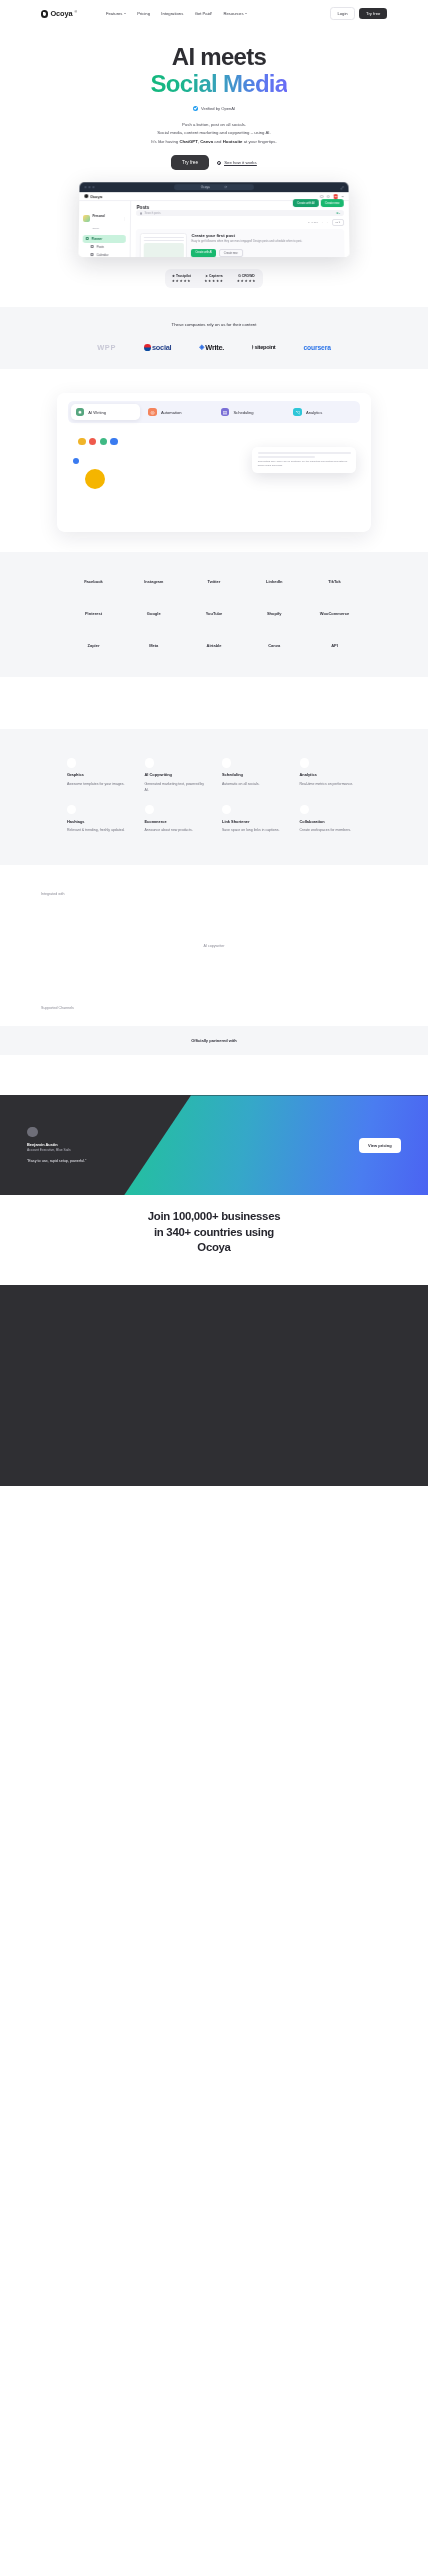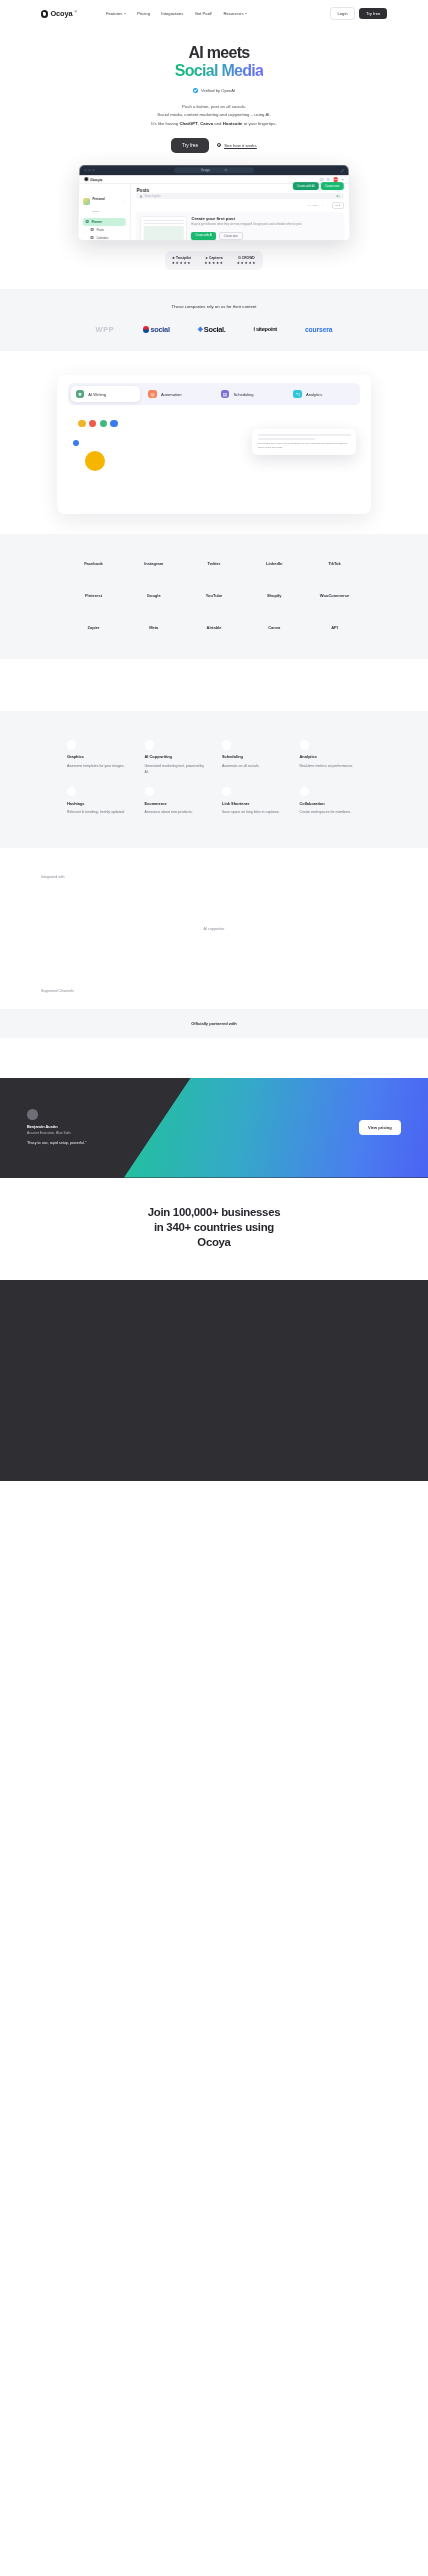--- a/index.html
+++ b/index.html
@@ -38,21 +38,21 @@
     border: 0.7px solid #e5e5ea; border-radius: 3.3px; padding: 3px 6px;
   }
   .btn-tryfree {
     font-size: 4.2px; color: #fff; background: #2f2f33;
     border: none; border-radius: 3.3px; padding: 3.3px 6.7px; font-weight: 500;
   }
 
   
   .hero { text-align: center; padding-top: 17.4px; }
   .hero h1 {
-    font-size: 16px; line-height: 1.12; font-weight: 800;
+    font-size: 24px; line-height: 1.12; font-weight: 800;
     letter-spacing: -0.7px; color: #2e2e33; margin-left: 10px;
   }
   .hero h1 .grad {
     background: linear-gradient(90deg,#14b87d 0%,#1ab58c 22%,#3a9fc0 52%,#5b78ee 82%,#6a6cf5 100%);
     -webkit-background-clip: text; background-clip: text; color: transparent; text-align: right;
   }
   .verified {
     margin-top: 7.4px; display: inline-flex; align-items: center; gap: 2.7px;
     font-size: 4.1px; color: #4a4a55;
   }
@@ -243,21 +243,21 @@
   .testi-avatar { width: 10.7px; height: 10.7px; border-radius: 50%; background: #6e6e78; margin-bottom: 4.7px; }
   .testi-name { font-size: 3.9px; font-weight: 700; color: #fff; }
   .testi-role { font-size: 3.3px; color: #b8b8c2; margin-top: 1.3px; }
   .testi-quote { margin-top: 5.4px; font-size: 3.7px; color: #e7e7ee; line-height: 1.7; }
   .testi-btn {
     margin-left: auto; background: #fff; color: #2f2f39; font-size: 4px;
     font-weight: 600; border: none; border-radius: 4px; padding: 4.7px 9.4px;
   }
 
   
-  .stats { background: #fff; padding: 27px 0 29px; text-align: center; }
+  .stats { background: #fff; padding: 14px 0 29px; text-align: center; }
   .stats h2 { font-size: 11.4px; line-height: 1.35; font-weight: 800; color: #26262e; letter-spacing: -0.3px; }
 
   
   .darkblock { background: #2f2f33; height: 201px; }
 </style>
 </head>
 <body>
 
 <div class="header">
   <div class="brand">
@@ -426,21 +426,21 @@
 <div class="logoband">
   <div class="logoband-title">These companies rely on us for their content</div>
   <div class="logos">
     <div class="logo logo-wpp">WPP</div>
     <div class="logo logo-pepsi">
       <span class="pepsi-mark"></span>
         <span>social</span>
     </div>
     <div class="logo logo-toptal">
       <span class="toptal-mark">◈</span>
-        <span>Social.</span>
+        <span>Write.</span>
     </div>
     <div class="logo logo-sitepoint">
       <span>⟊</span>
         <span>sitepoint</span>
     </div>
     <div class="logo logo-coursera">coursera</div>
   </div>
 </div>
 
 <div class="ftsec">

